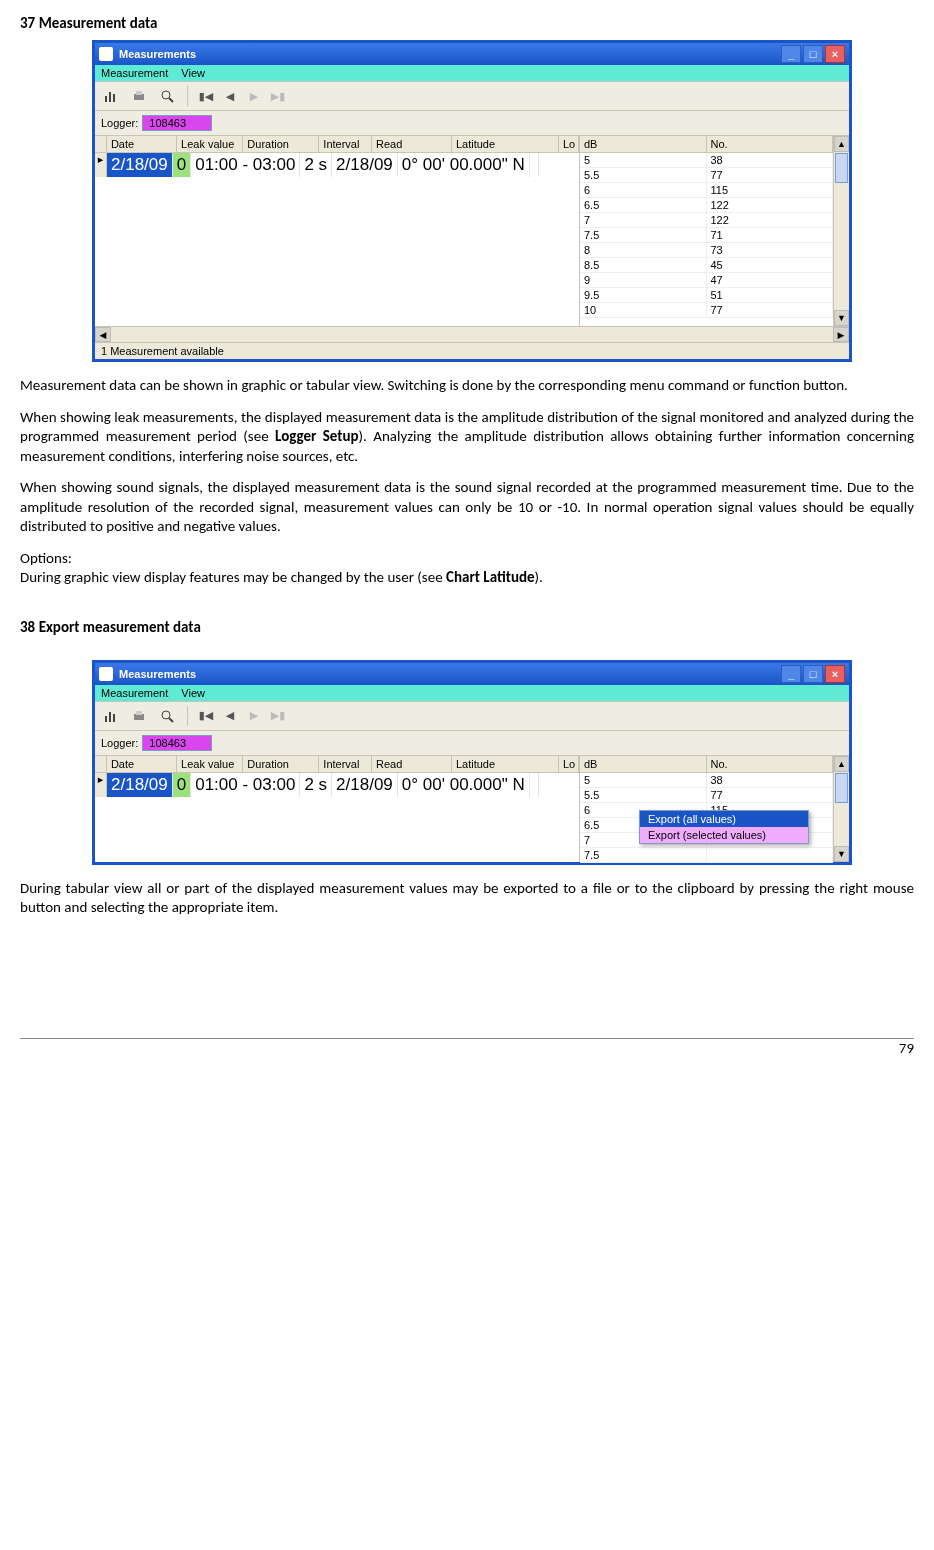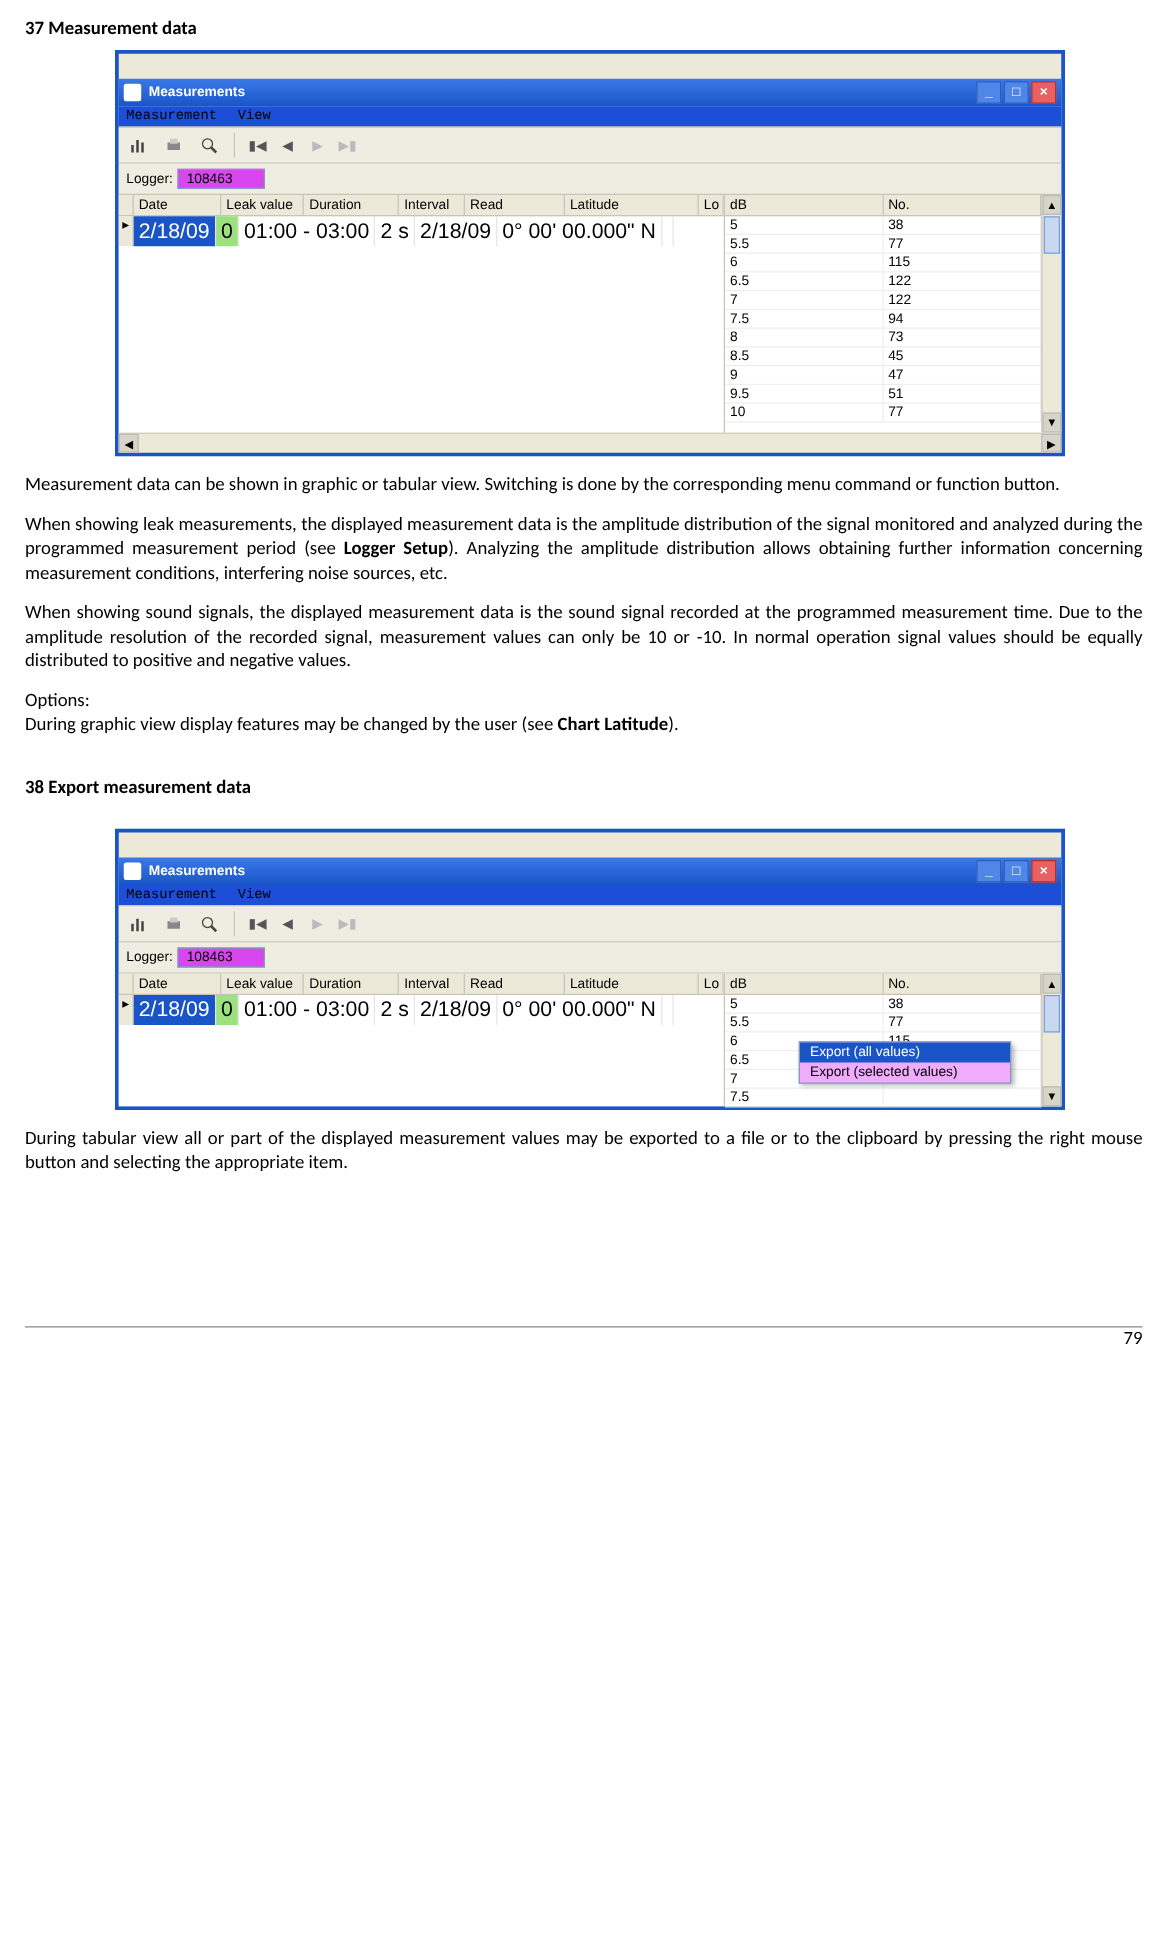--- a/index.html
+++ b/index.html
@@ -26,28 +26,27 @@
     width: 760px;
   }
   .titlebar {
     background: linear-gradient(#3b78e7,#1a55c8);
     color:#fff;
     display:flex;
     align-items:center;
     justify-content:space-between;
     padding:2px 4px;
     height:22px;
-    margin-top:20px;
   }
   .titlebar .left { display:flex; align-items:center; gap:6px; font-weight:bold;}
   .titlebar .icon { width:14px; height:14px; background:#fff; border-radius:2px; display:inline-block;}
   .winbtns { display:flex; gap:2px; }
   .winbtn { width:20px; height:18px; background:#4f86e8; border:1px solid #2a5fbf; color:#fff; display:flex; align-items:center; justify-content:center; font-size:11px; font-weight:bold;}
   .winbtn.close { background:#e86060; border-color:#b03030;}
-  .menubar { background:#1d4ed8; padding:2px 6px; border-bottom:1px solid #c8c5b8;font-family:Liberation Mono, monospace;}
+  .menubar { background:#5eead4; padding:2px 6px; border-bottom:1px solid #c8c5b8;}
   .menubar span { margin-right:10px; text-decoration:underline; text-decoration-color:transparent;}
   .menubar span::first-letter { text-decoration:underline; }
   .toolbar { background:#efede1; padding:3px 4px; border-bottom:1px solid #c8c5b8; display:flex; align-items:center; gap:4px;}
   .tbtn { width:24px; height:22px; border:1px solid transparent; display:flex;align-items:center;justify-content:center;}
   .tbtn svg { width:16px; height:16px;}
   .tsep { width:1px; height:20px; background:#c8c5b8; margin:0 4px;}
   .navbtn { width:20px;text-align:center;color:#555;}
   .navbtn.d { color:#bbb;}
   .loggerbar { background:#efede1; padding:4px 6px; border-bottom:1px solid #c8c5b8; display:flex; align-items:center; gap:4px;}
   .loggerbar .val { background:#d946ef; border:1px solid #7f9db9; padding:1px 6px; min-width:70px; font-size:11px;}
@@ -181,21 +180,21 @@
               <div class="rrow">
                 <div class="rc">6.5</div>
                 <div class="rc">122</div>
               </div>
               <div class="rrow">
                 <div class="rc">7</div>
                 <div class="rc">122</div>
               </div>
               <div class="rrow">
                 <div class="rc">7.5</div>
-                <div class="rc">94</div>
+                <div class="rc">71</div>
               </div>
               <div class="rrow">
                 <div class="rc">8</div>
                 <div class="rc">73</div>
               </div>
               <div class="rrow">
                 <div class="rc">8.5</div>
                 <div class="rc">45</div>
               </div>
               <div class="rrow">
@@ -218,20 +217,21 @@
           <div class="track"></div>
           <div class="ar">▼</div>
         </div>
       </div>
     </div>
     <div class="hscroll">
       <div class="ar">◀</div>
       <div class="track"></div>
       <div class="ar">▶</div>
     </div>
+    <div class="statusbar">1 Measurement available</div>
   </div>
 </div>
 
 <p class="body">Measurement data can be shown in graphic or tabular view. Switching is done by the corresponding menu command or function button.</p>
 
 <p class="body">
   <span>When showing leak measurements, the displayed measurement data is the amplitude distribution of the signal monitored and analyzed during the programmed measurement period (see </span><b>Logger Setup</b><span>). Analyzing the amplitude distribution allows obtaining further information concerning measurement conditions, interfering noise sources, etc.</span>
 </p>
 
 <p class="body">When showing sound signals, the displayed measurement data is the sound signal recorded at the programmed measurement time. Due to the amplitude resolution of the recorded signal, measurement values can only be 10 or -10. In normal operation signal values should be equally distributed to positive and negative values.</p>

